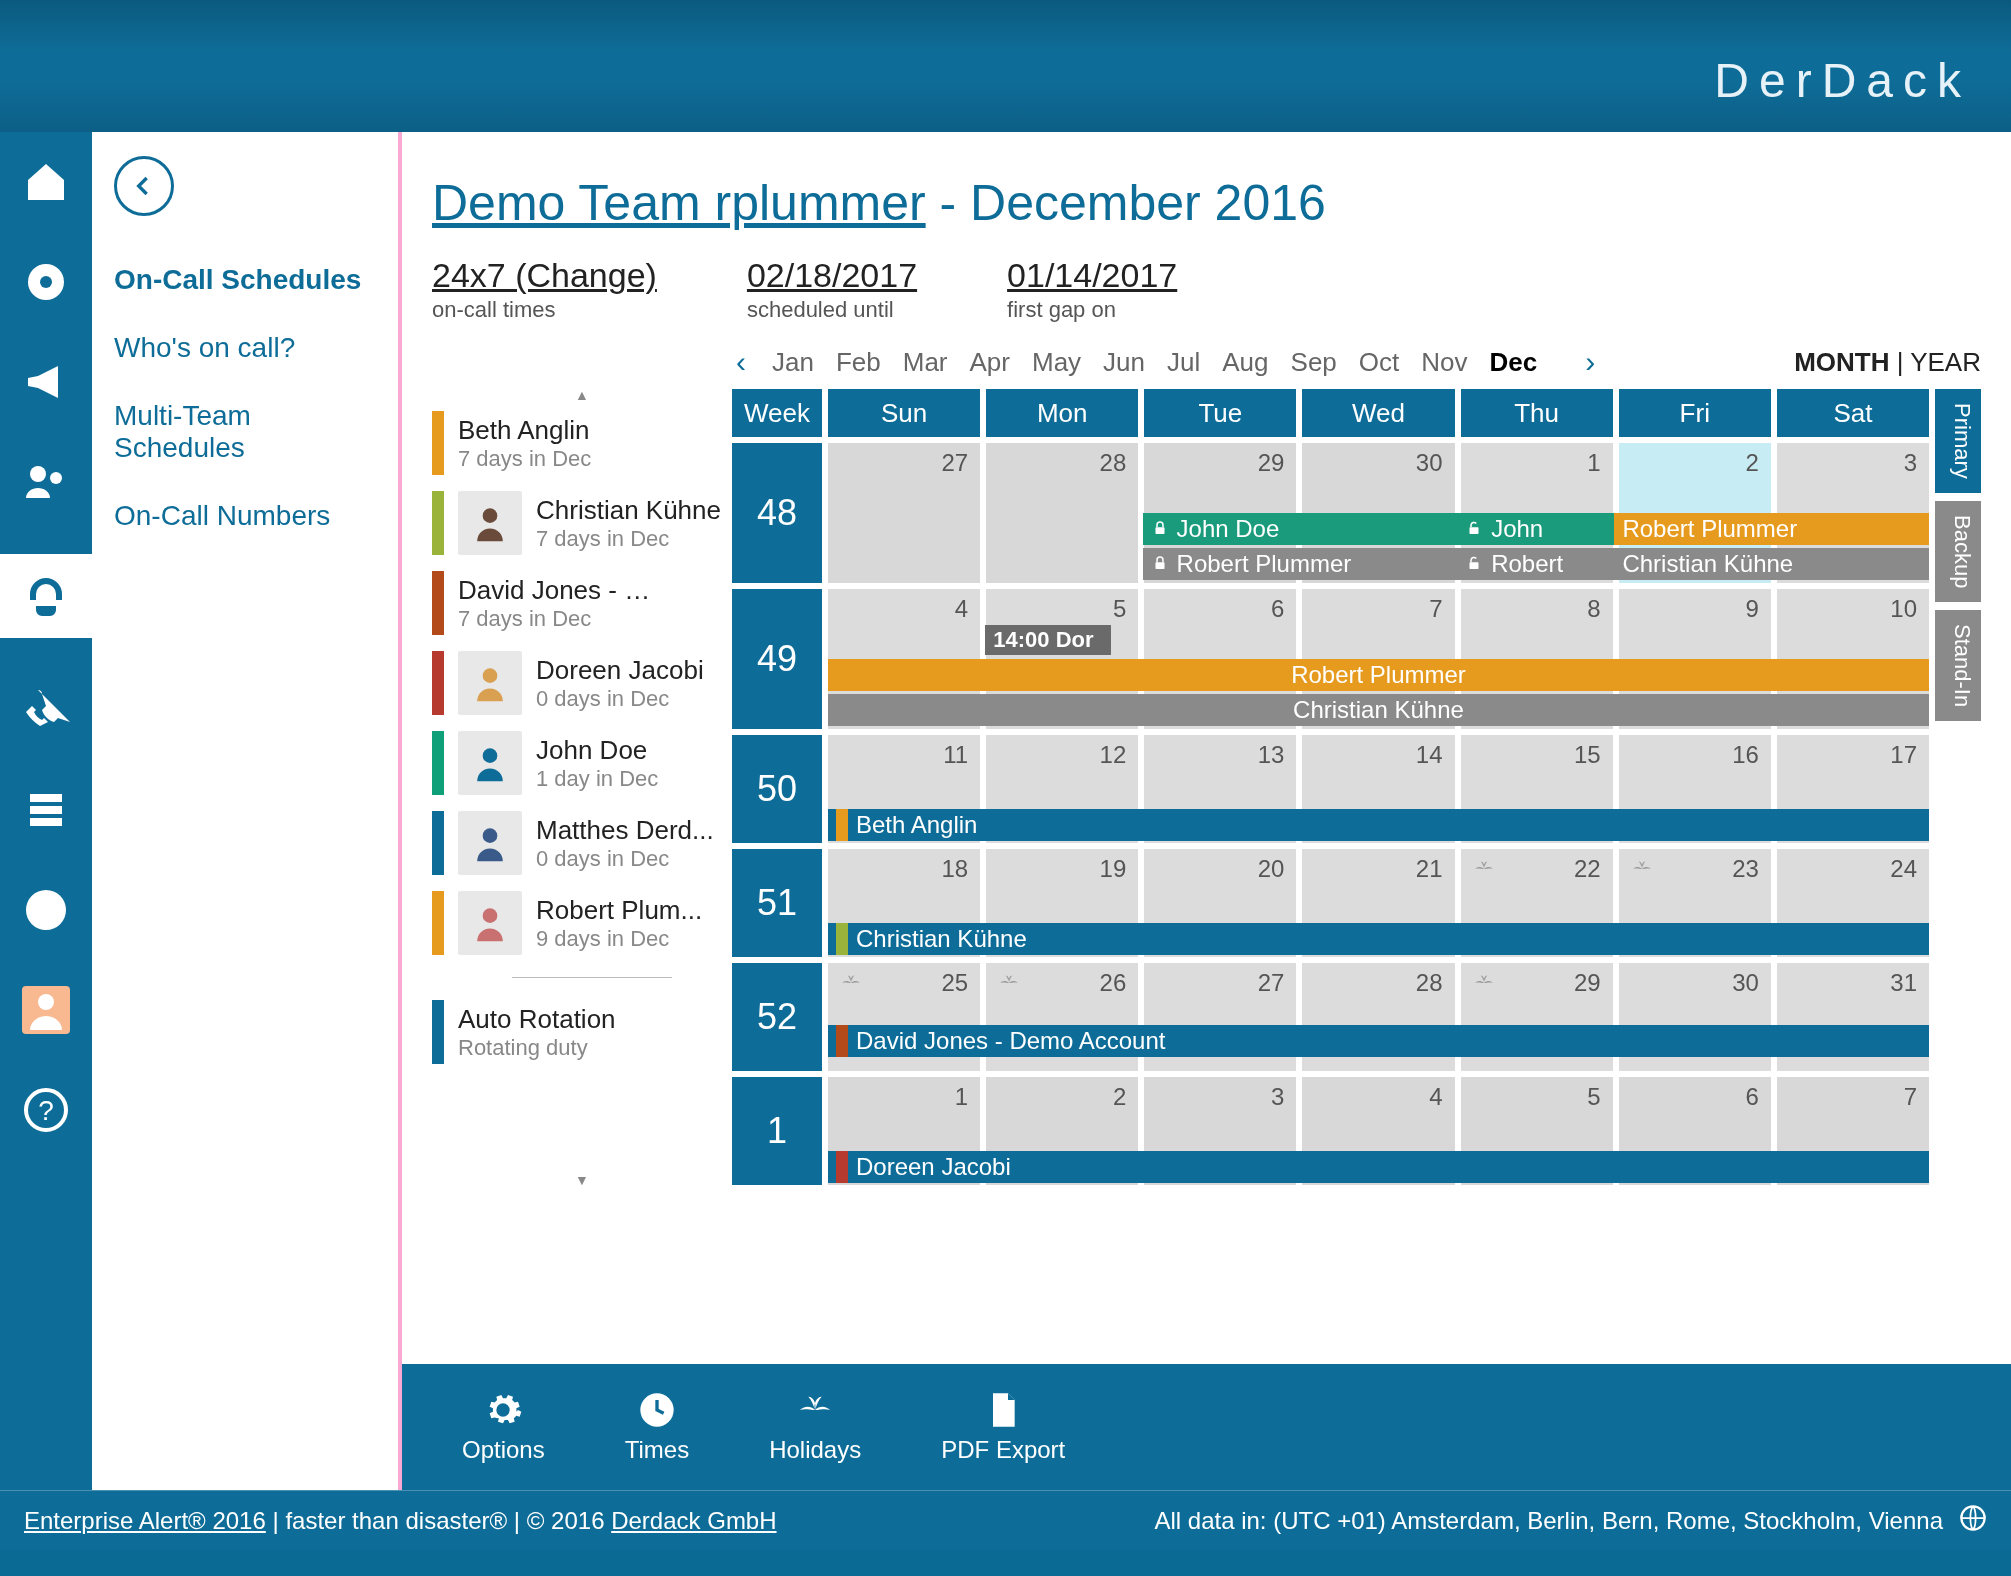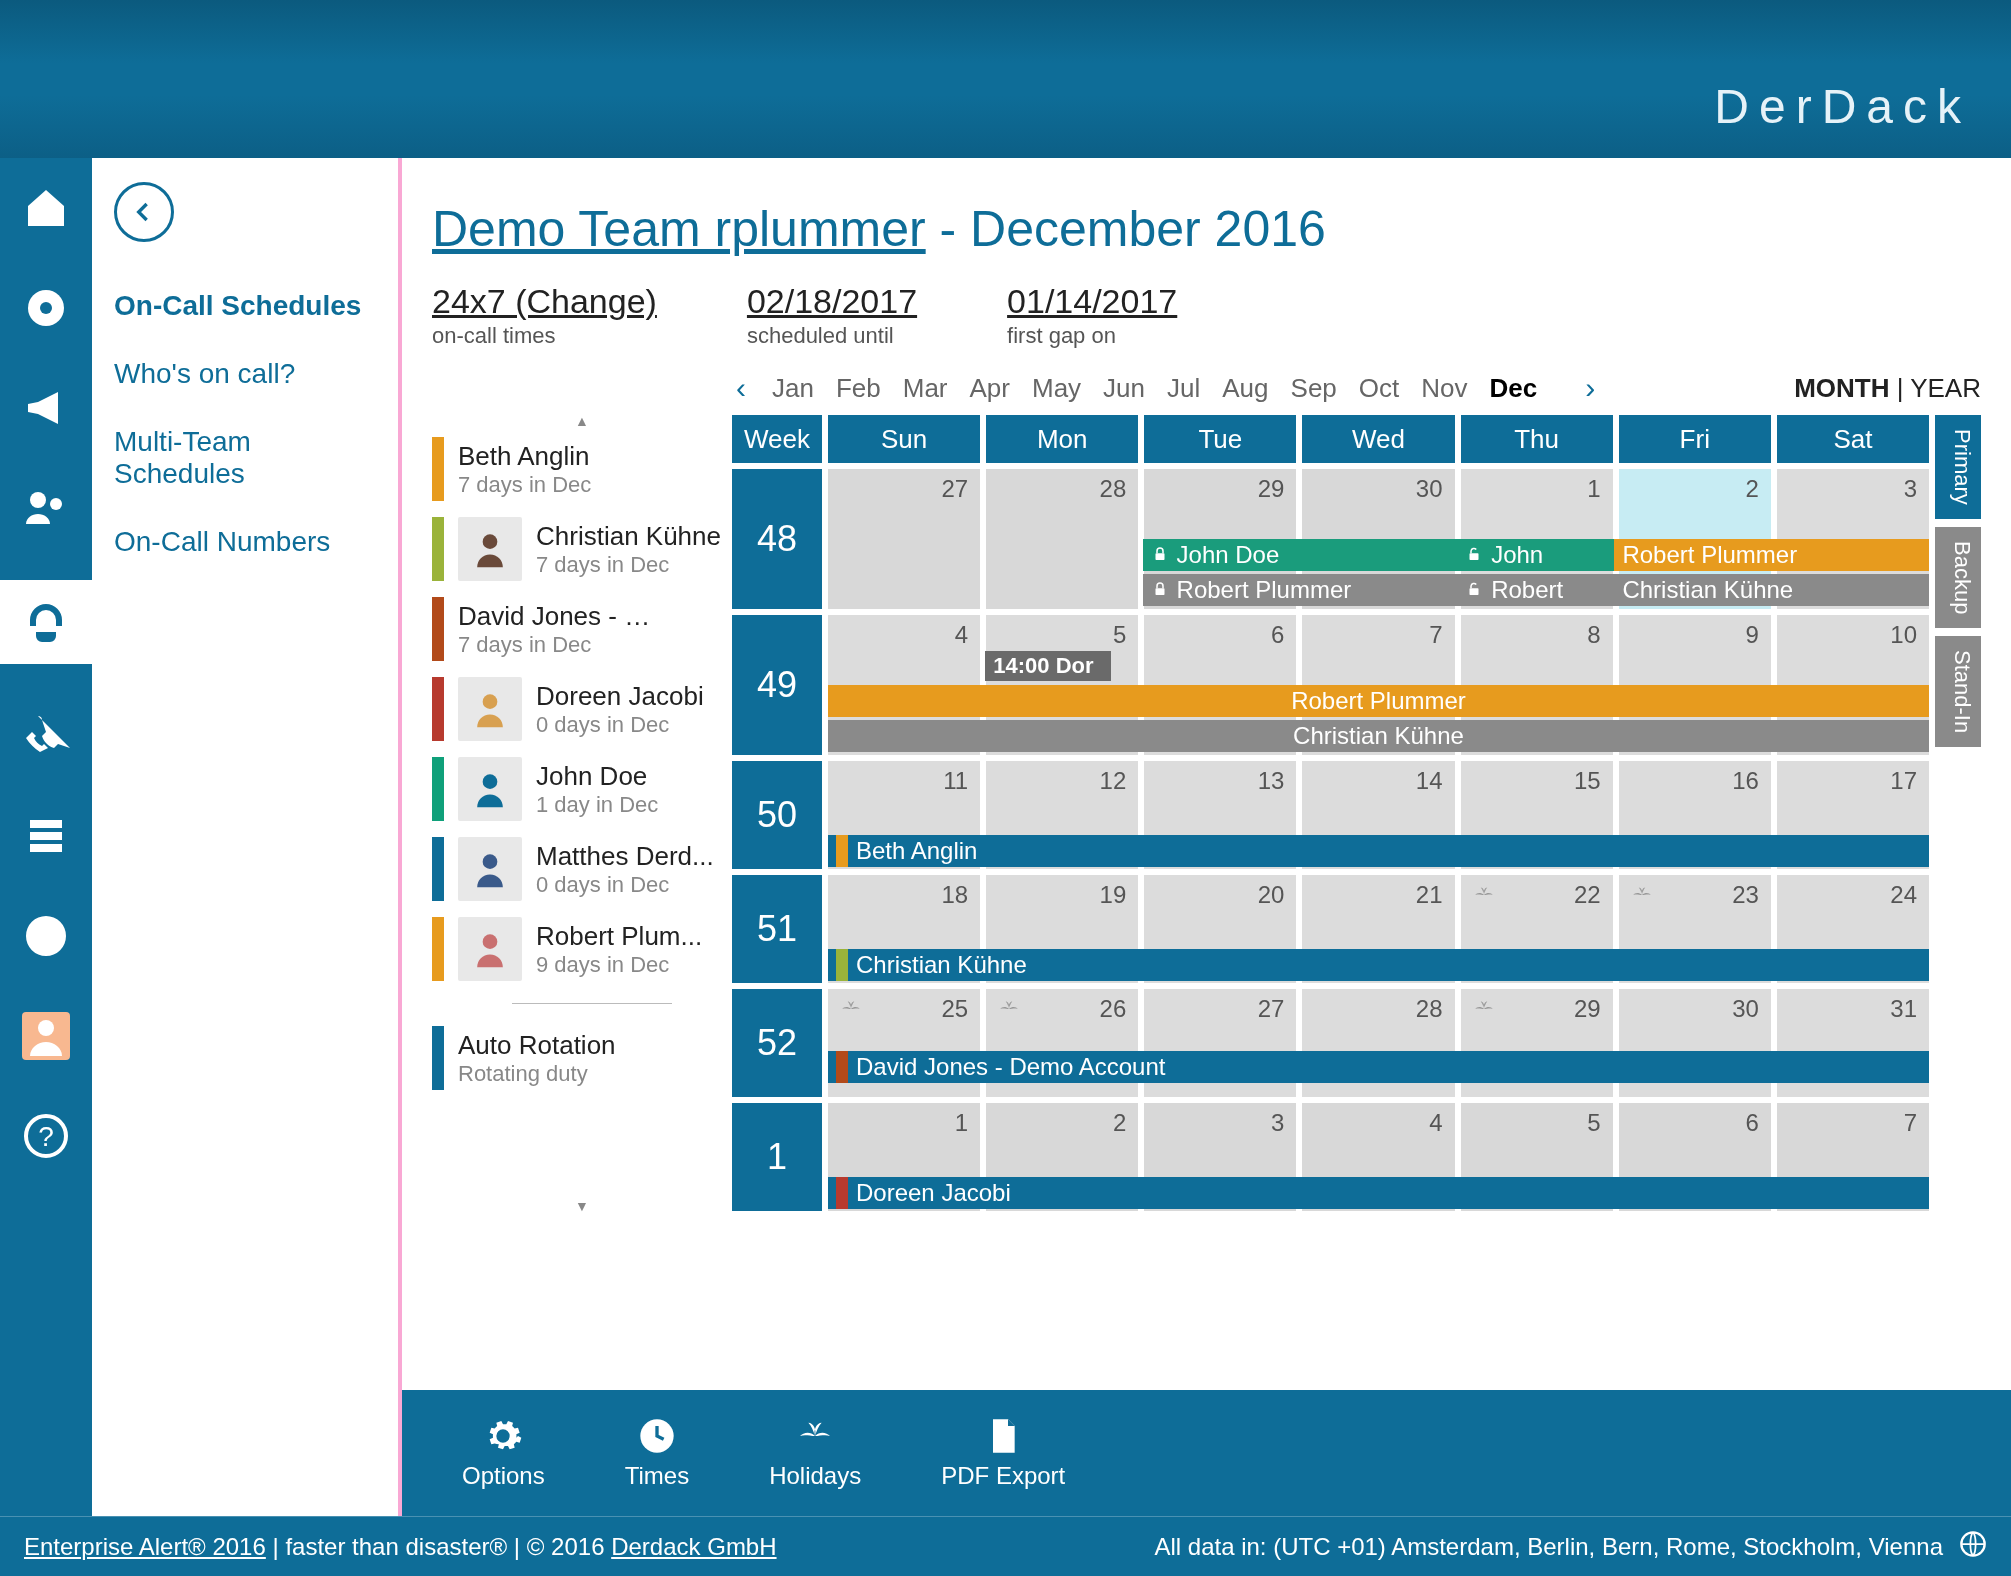--- a/index.html
+++ b/index.html
@@ -1,18 +1,18 @@
 <!DOCTYPE html>
 <html><head>
 <meta charset="utf-8">
 <style>
 * { box-sizing: border-box; margin: 0; padding: 0; font-family: "Segoe UI", Arial, sans-serif; }
 html, body { width: 2011px; height: 1576px; background: #0a6a94; overflow: hidden; }
 
-.top-banner { height: 158px; background: linear-gradient(#0b5a7e 0%, #0e6d98 40%, #0e6d98 60%, #0c5f86 100%); position: relative; }
+.top-banner { height: 132px; background: linear-gradient(#0b5a7e 0%, #0e6d98 40%, #0e6d98 60%, #0c5f86 100%); position: relative; }
 .logo { position: absolute; right: 40px; bottom: 24px; color: #e6f2f8; font-size: 48px; letter-spacing: 10px; font-weight: 300; }
 
 .app-body { display: flex; height: 1358px; }
 
 .rail { width: 92px; background: #0e6d98; display: flex; flex-direction: column; align-items: center; padding-top: 22px; gap: 44px; }
 .rail-item { width: 56px; height: 56px; display: flex; align-items: center; justify-content: center; cursor: pointer; }
 .rail-item svg { width: 48px; height: 48px; fill: #fff; }
 .rail-active-bg { background: #fff; width: 92px; height: 84px; display:flex; align-items:center; justify-content:center; }
 .rail .avatar-small { width:48px; height:48px; background:#f8b890; border-radius:4px; display:flex; align-items:center; justify-content:center; }
 

